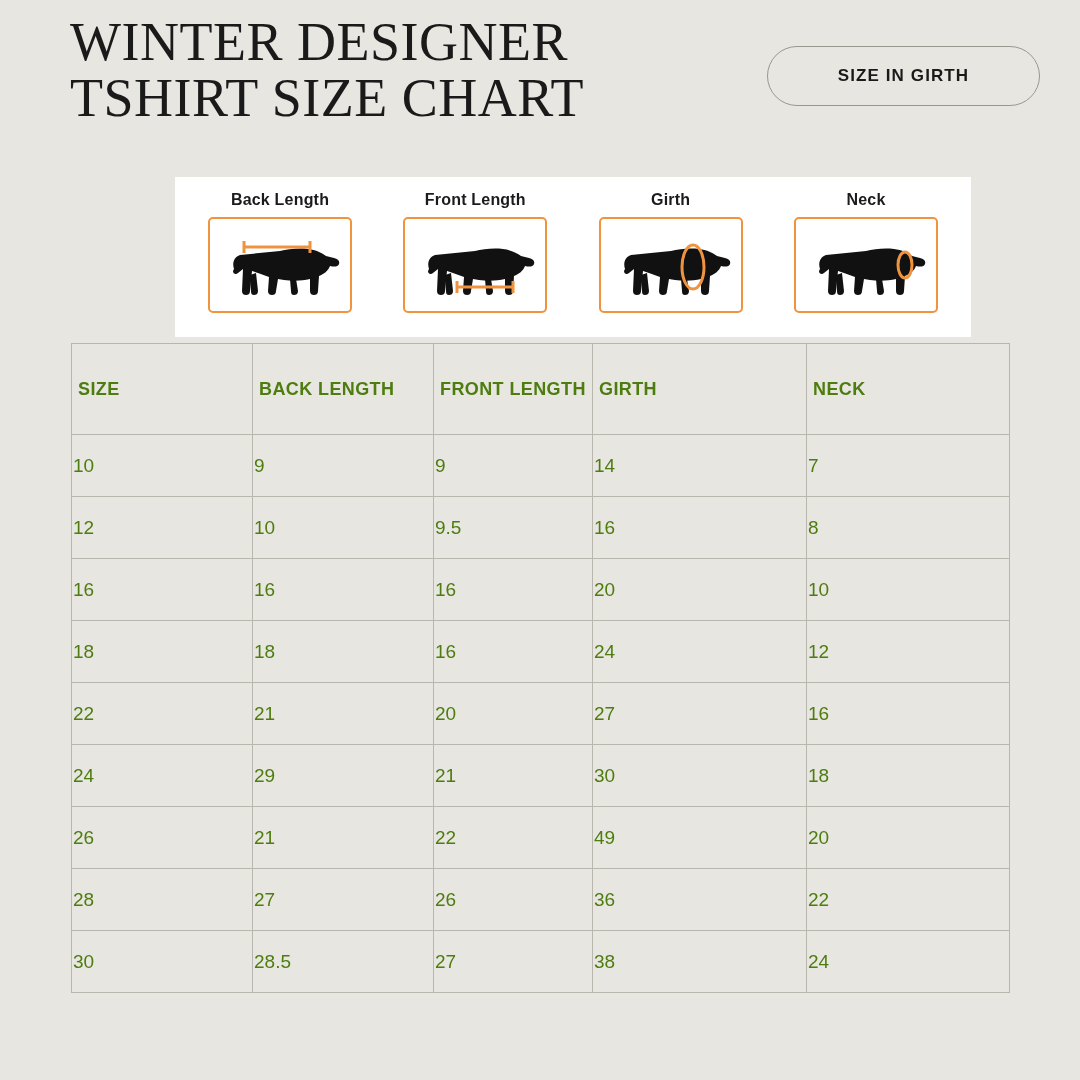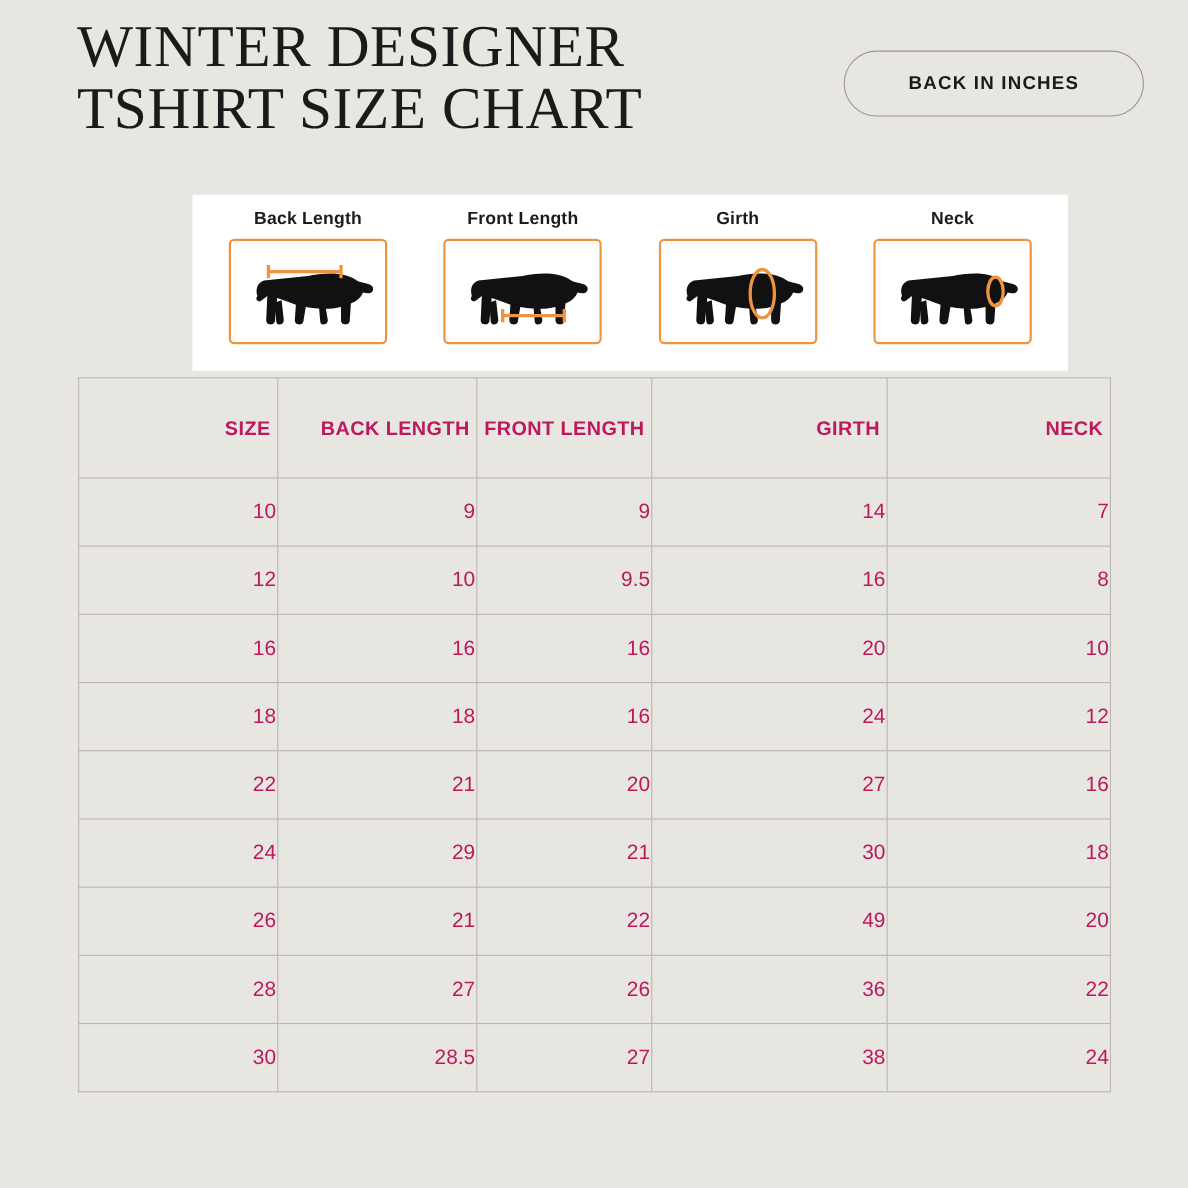--- a/index.html
+++ b/index.html
@@ -112,22 +112,22 @@
     width: 938px;
   }
   table.size-table {
     border-collapse: collapse;
     width: 100%;
     table-layout: fixed;
   }
   table.size-table th,
   table.size-table td {
     border: 1px solid #b9b6ae;
-    text-align: right;
-    color: #be185d;
+    text-align: left;
+    color: #4d7c0f;
   }
   table.size-table th {
     height: 82px;
     font-size: 18px;
     font-weight: 700;
     letter-spacing: 0.4px;
     line-height: 24px;
     padding: 4px 6px;
   }
   table.size-table td {
@@ -142,21 +142,21 @@
   .col-neck { width: 203px; }
 </style>
 </head>
 <body>
 
 <div class="page">
 
   <div class="title">WINTER DESIGNER TSHIRT SIZE CHART</div>
 
   <div class="badge">
-    <span>BACK IN INCHES</span>
+    <span>SIZE IN GIRTH</span>
   </div>
 
   <div class="diagram-strip">
 
     <div class="diagram-cell">
       <div class="diagram-label">Back Length</div>
       <div class="diagram-box">
         <svg class="dog-svg" viewBox="0 0 126 76">
           <path fill="#111111" d="M16,40 C14,34 16,28 22,26 L62,22 C70,20 80,19 90,20 C98,21 104,24 108,27 L116,29 C120,30 122,32 121,35 C120,38 116,38 112,37 C110,42 106,45 101,47 L100,62 C100,65 98,66 96,66 C94,66 92,65 92,62 L92,50 C84,52 74,52 66,51 L60,50 L58,62 C58,65 56,66 54,66 C52,66 50,65 50,62 L51,48 L40,44 L34,42 L32,62 C32,65 30,66 28,66 C26,66 24,65 24,62 L25,40 L20,44 C18,46 15,45 15,42 Z"></path>
           <path fill="#111111" d="M38,44 L40,62 C40,65 38,66 36,66 C34,66 33,65 33,62 L32,46 Z"></path>

